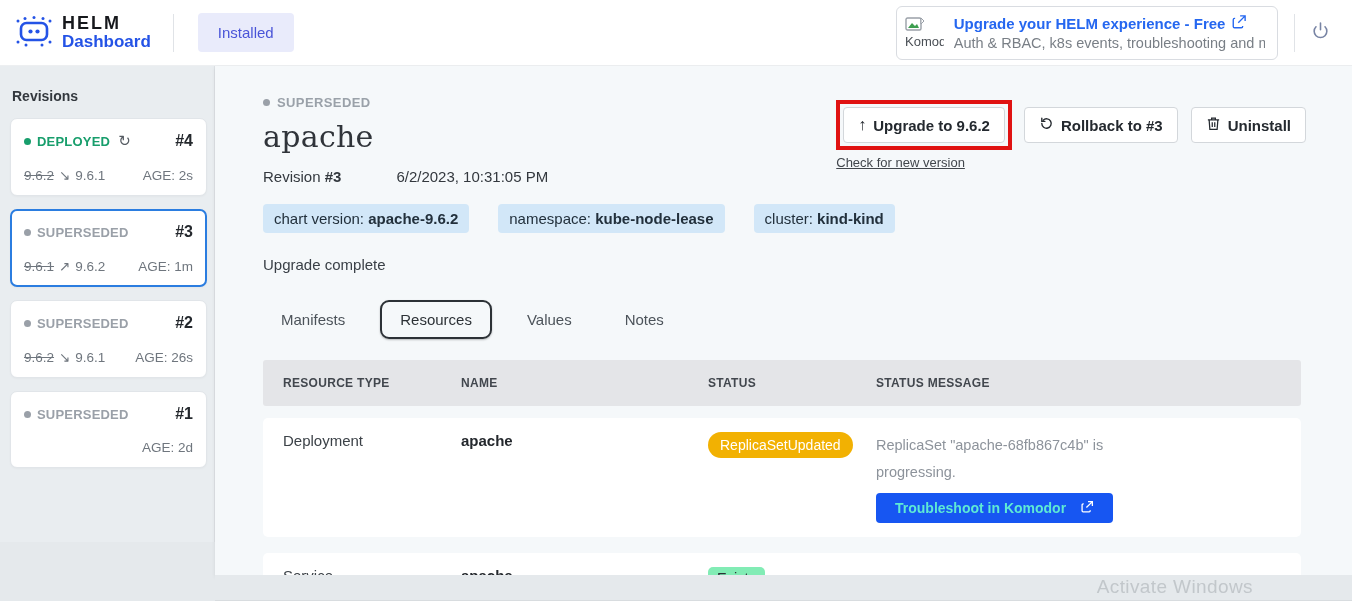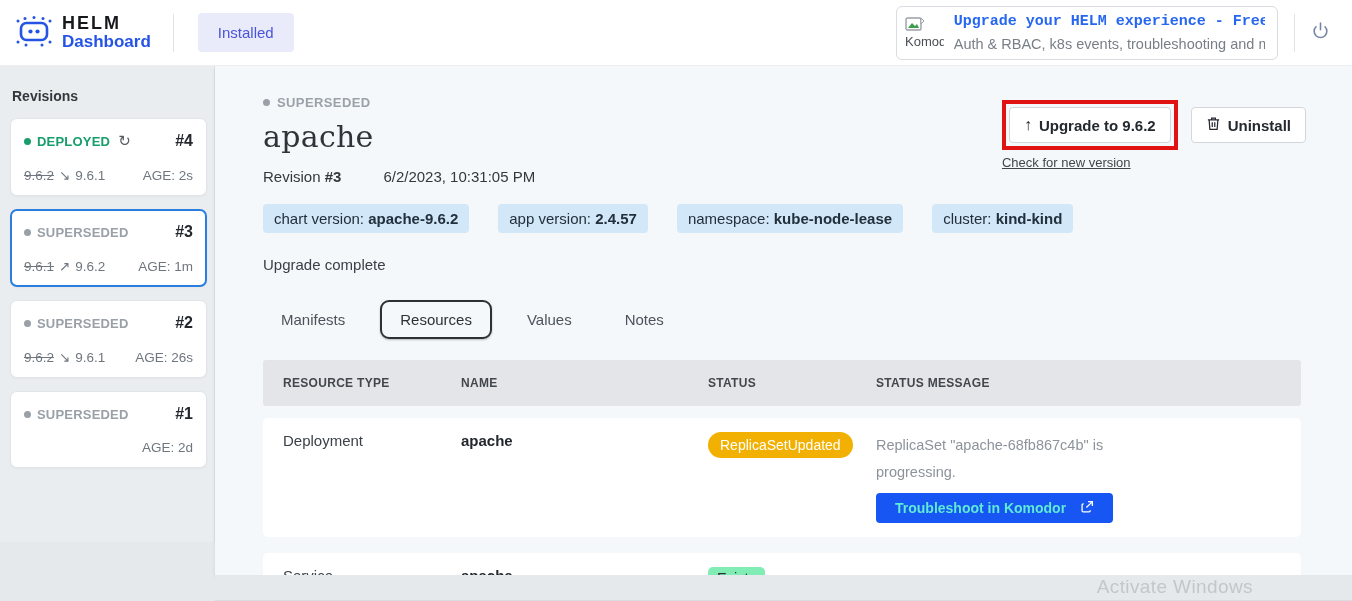--- a/index.html
+++ b/index.html
@@ -28,21 +28,21 @@
   .caret { display: inline-block; margin-left: 5px; font-size: 10px; color: #575d64; transform: translateY(-1px); }
 
   .banner {
     margin-left: auto; display: flex; align-items: center; gap: 10px;
     border: 1px solid #d9dce1; border-radius: 6px; padding: 5px 12px 5px 8px;
     height: 54px; max-width: 382px; cursor: pointer; background: #fff;
   }
   .banner-img { width: 42px; overflow: hidden; display: flex; flex-direction: column; align-items: flex-start; }
   .banner-img .alt { font-size: 13px; color: #4a4f55; white-space: nowrap; }
   .banner-txt { overflow: hidden; white-space: nowrap; }
-  .banner-title { font-size: 15px; font-weight: bold; color: #2567f0; display: flex; gap: 7px; font-family: Liberation Mono, monospace; }
+  .banner-title { font-size: 15px; font-weight: bold; color: #2567f0; display: flex; align-items: center; gap: 7px; }
   .banner-sub { font-size: 14.5px; color: #797f86; margin-top: 3px; }
   .power-wrap { display: flex; align-items: center; }
   .power { margin-left: 16px; margin-right: 6px; cursor: pointer; }
 
   
   .content { display: flex; height: 535px; background: #e5e9ec; }
   .sidebar {
     width: 215px; min-width: 215px; background: #e9edf0; height: 476px;
     padding: 22px 8px 0 10px; box-shadow: inset -1px 0 0 #dde1e5;
   }
@@ -74,21 +74,21 @@
     padding: 29px 0 0 48px; box-shadow: 0 2px 4px rgba(0,0,0,0.08);
   }
   .bottom-strip { height: 26px; background: #e5e9ec; position: relative; border-bottom: 1px solid #d8dcdf; }
   .watermark {
     position: absolute; right: 99px; bottom: 2px; font-size: 19px; font-weight: 300;
     color: #c2c7cb; letter-spacing: .4px; white-space: nowrap;
   }
 
   .rel-status { font-size: 13px; font-weight: bold; color: #9aa1a9; letter-spacing: .4px; display: flex; align-items: center; gap: 7px; }
   .rel-title { font-family: "DejaVu Serif", serif; font-size: 30px; font-weight: 500; color: #30343a; margin-top: 9px; letter-spacing: .3px; }
-  .rev-line { margin-top: 14px; font-size: 15px; color: #33383e; display: flex; gap: 42px; }
+  .rev-line { margin-top: 14px; font-size: 15px; color: #33383e; display: flex; gap: 55px; }
   .rev-line b { font-weight: bold; }
 
   .actions { position: absolute; top: 41px; right: 46px; display: flex; align-items: flex-start; }
   .btn {
     background: #fff; border: 1px solid #d3d7db; border-radius: 4px;
     font-size: 15px; font-weight: bold; color: #24292f; padding: 8px 14px;
     display: flex; align-items: center; gap: 7px; cursor: pointer; white-space: nowrap;
     font-family: "Liberation Sans", sans-serif;
   }
   .upgrade-wrap { position: relative; border: 4px solid #e01212; padding: 3px; margin-top: -7px; }
@@ -293,38 +293,44 @@
       <div class="actions">
         <div>
           <div class="upgrade-wrap">
             <button class="btn">
               <span class="up-arrow">↑</span>
               <span>Upgrade to 9.6.2</span>
             </button>
           </div>
           <a class="check-link">Check for new version</a>
         </div>
+        <button class="btn rollback">
+          <span>
+            <svg width="15" height="15" viewBox="0 0 24 24" fill="none" stroke="#24292f" stroke-width="2.2" stroke-linecap="round">
+              <path d="M4.5 12a7.5 7.5 0 1 0 2.2-5.3"></path>
+              <path d="M4.5 3.5 v5 h5"></path>
+            </svg>
+          </span>
+          <span>Rollback to #3</span>
+        </button>
         <button class="btn uninstall">
           <span>
             <svg width="15" height="15" viewBox="0 0 24 24" fill="none" stroke="#24292f" stroke-width="2">
               <path d="M3 6h18M9 6V3.5h6V6M5 6l1.2 15.5h11.6L19 6"></path>
               <line x1="10" y1="10" x2="10" y2="17.5"></line>
               <line x1="14" y1="10" x2="14" y2="17.5"></line>
             </svg>
           </span>
           <span>Uninstall</span>
         </button>
       </div>
 
       <div class="badges">
         <span class="badge">
           <span>chart version:</span> <b>apache-9.6.2</b>
-        </span>
-        <span class="badge">
-          <span>app version:</span> <b>2.4.57</b>
         </span>
         <span class="badge">
           <span>namespace:</span> <b>kube-node-lease</b>
         </span>
         <span class="badge">
           <span>cluster:</span> <b>kind-kind</b>
         </span>
       </div>
 
       <div class="upgrade-msg">Upgrade complete</div>

